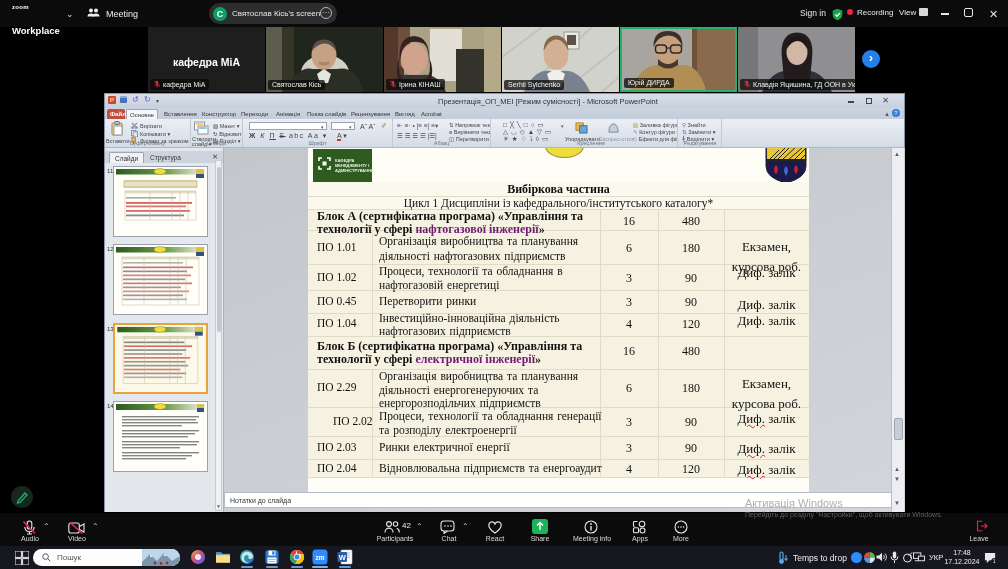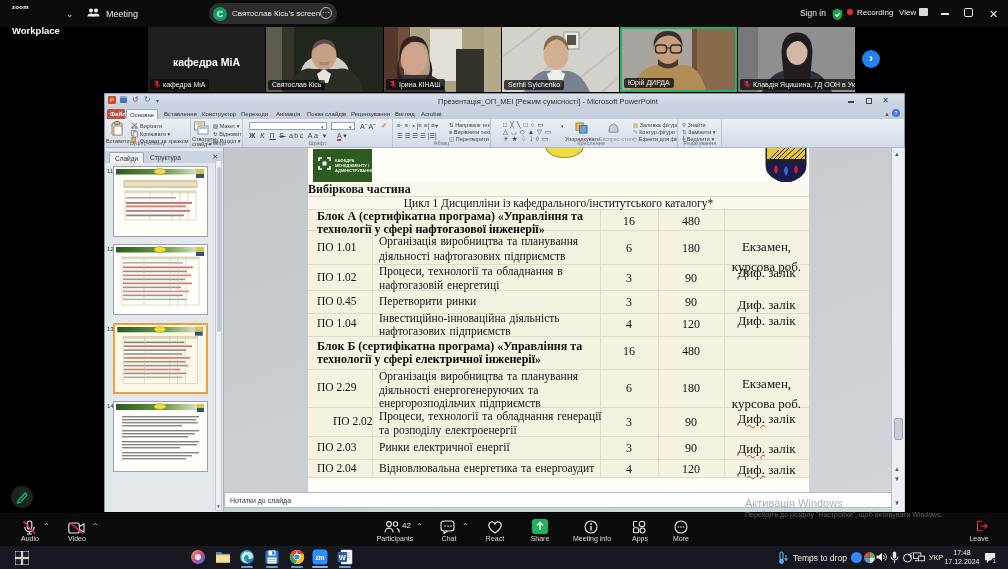--- a/index.html
+++ b/index.html
@@ -66,21 +66,21 @@
 
 
 #tbl { position:absolute; left:0; top:34px; width:501px; font-family:"Liberation Serif", serif; color:#111; }
 .trow { position:absolute; left:0; width:100%; background:#f6f2e1; border-bottom:1px solid #e0dbc6; }
 .c1 { position:absolute; left:9px; font-size:11.5px; }
 .c2 { position:absolute; left:71px; font-size:11.5px; line-height:13px; word-spacing:1px; }
 .c3 { position:absolute; left:292px; width:58px; text-align:center; font-size:12px; }
 .c4 { position:absolute; left:350px; width:66px; text-align:center; font-size:12px; }
 .c5 { position:absolute; left:416px; width:85px; text-align:center; font-size:13px; line-height:20px; }
 .vlines i { position:absolute; top:0; bottom:0; width:1px; background:#e0dbc6; }
-.red { color:#000000; }
+.red { color:#701a75; }
 .dif { text-decoration:underline wavy #d02020 1px; text-underline-offset:1px; }
 
 
 #notes { left:119px; top:398px; width:668px; height:16px; background:#fff; border:1px solid #b4bcc8; font-size:7px; color:#333; }
 
 
 #zbar { left:0; top:513px; width:1008px; height:33px; background:#0b0b0b; color:#d8d8d8; }
 .zlbl { position:absolute; font-size:7px; color:#ddd; text-align:center; }
 
 
@@ -511,21 +511,21 @@
         <div class="trow" style="top:278px;height:18px;"></div>
 
         <div class="vlines">
           <i style="left:64px;top:49px;height:105.5px;bottom:auto;"></i>
           <i style="left:64px;top:188px;height:108px;bottom:auto;"></i>
           <i style="left:292px;top:28px;height:268px;bottom:auto;"></i>
           <i style="left:350px;top:28px;height:268px;bottom:auto;"></i>
           <i style="left:416px;top:28px;height:268px;bottom:auto;"></i>
         </div>
 
-        <div class="abs" style="left:0;top:0px;width:100%;font-size:12px;font-weight:700;line-height:15px;">Вибіркова частина</div>
+        <div class="abs" style="left:0;top:0px;width:100%;text-align:center;font-size:12px;font-weight:700;line-height:15px;">Вибіркова частина</div>
 
         <div class="abs" style="left:0;top:15px;width:100%;text-align:center;font-size:11.5px;line-height:13px;">Цикл 1 Дисципліни із кафедрального/інститутського каталогу*</div>
 
         <div class="abs" style="left:9px;top:28px;width:284px;font-size:12px;font-weight:700;line-height:12.5px;">Блок А (сертифікатна програма) «Управління та технології у сфері <span class="red">нафтогазової інженерії</span>»</div>
         <div class="c3" style="top:32px;">16</div>
           <div class="c4" style="top:32px;">480</div>
 
         <div class="c1" style="top:59px;">ПО 1.01</div>
         <div class="c2" style="top:52px;line-height:15px;">Організація виробництва та планування<br>діяльності нафтогазових підприємств</div>
         <div class="c3" style="top:59px;">6</div>
@@ -566,21 +566,21 @@
           <div class="c4" style="top:233px;">90</div>
         <div class="c5" style="top:227px;"><span class="dif">Диф.</span> залік</div>
 
         <div class="c1" style="top:259px;">ПО 2.03</div>
         <div class="c2" style="top:259px;">Ринки електричної енергії</div>
         <div class="c3" style="top:259px;">3</div>
           <div class="c4" style="top:259px;">90</div>
         <div class="c5" style="top:257px;"><span class="dif">Диф.</span> залік</div>
 
         <div class="c1" style="top:280px;">ПО 2.04</div>
-        <div class="c2" style="top:280px;">Відновлювальна енергетика та енергоаудит</div>
+        <div class="c2" style="top:280px;">Відновлювальна підприємств та енергоаудит</div>
         <div class="c3" style="top:280px;">4</div>
           <div class="c4" style="top:280px;">120</div>
         <div class="c5" style="top:278px;"><span class="dif">Диф.</span> залік</div>
       </div>
     </div>
     <div id="cscroll">
       <span style="position:absolute;left:2px;top:3px;font-size:6px;color:#556;">▲</span>
       <span style="position:absolute;left:1.5px;top:270px;width:9px;height:22px;background:#c6cdd6;border:1px solid #9aa4b2;border-radius:2px;"></span>
       <span style="position:absolute;left:2px;top:318px;font-size:6px;color:#556;">▲</span>
       <span style="position:absolute;left:2px;top:328px;font-size:6px;color:#556;">▼</span>
@@ -679,20 +679,35 @@
   <div class="zlbl" style="left:961px;top:22px;width:36px;">Leave</div>
 </div>
 
 <div id="tbar" class="abs">
   <svg class="abs" style="left:15px;top:5px;" width="14" height="14" viewBox="0 0 14 14">
       <rect x="0" y="0" width="6.4" height="6.4" fill="none" stroke="#e8e8e8" stroke-width="1"></rect>
       <rect x="7.6" y="0" width="6.4" height="6.4" fill="none" stroke="#e8e8e8" stroke-width="1"></rect>
       <rect x="0" y="7.6" width="6.4" height="6.4" fill="none" stroke="#e8e8e8" stroke-width="1"></rect>
       <rect x="7.6" y="7.6" width="6.4" height="6.4" fill="none" stroke="#e8e8e8" stroke-width="1"></rect>
     </svg>
+  <div id="search">
+    <svg style="position:absolute;left:9px;top:4px;" width="9" height="9" viewBox="0 0 9 9">
+        <circle cx="3.6" cy="3.6" r="2.8" fill="none" stroke="#555" stroke-width="1"></circle>
+        <line x1="5.8" y1="5.8" x2="8.4" y2="8.4" stroke="#555" stroke-width="1"></line>
+      </svg>
+    <span style="position:absolute;left:24px;top:4px;">Пошук</span>
+    <svg style="position:absolute;right:0;top:0;" width="38" height="17" viewBox="0 0 38 17">
+        <rect width="38" height="17" fill="#bcd6ea"></rect>
+        <path d="M0 13 L8 5 L15 12 L22 4 L30 12 L38 7 V17 H0 Z" fill="#7c96ac"></path>
+        <path d="M8 5 L11 8 L8 8 Z M22 4 L25 7 L22 7 Z" fill="#e8eef4"></path>
+        <circle cx="13" cy="14" r="1.4" fill="#a03028"></circle>
+        <circle cx="19" cy="14.5" r="1.4" fill="#a03028"></circle>
+        <circle cx="25" cy="14" r="1.4" fill="#a03028"></circle>
+      </svg>
+  </div>
 
   <svg class="tico" style="left:190px;" viewBox="0 0 16 16">
       <defs>
         <linearGradient id="cop" x1="0" y1="0" x2="1" y2="1">
           <stop offset="0" stop-color="#e8b43a"></stop>
           <stop offset="0.4" stop-color="#d8527c"></stop>
           <stop offset="0.75" stop-color="#7a5ccc"></stop>
           <stop offset="1" stop-color="#3a8ad8"></stop>
         </linearGradient>
       </defs>

